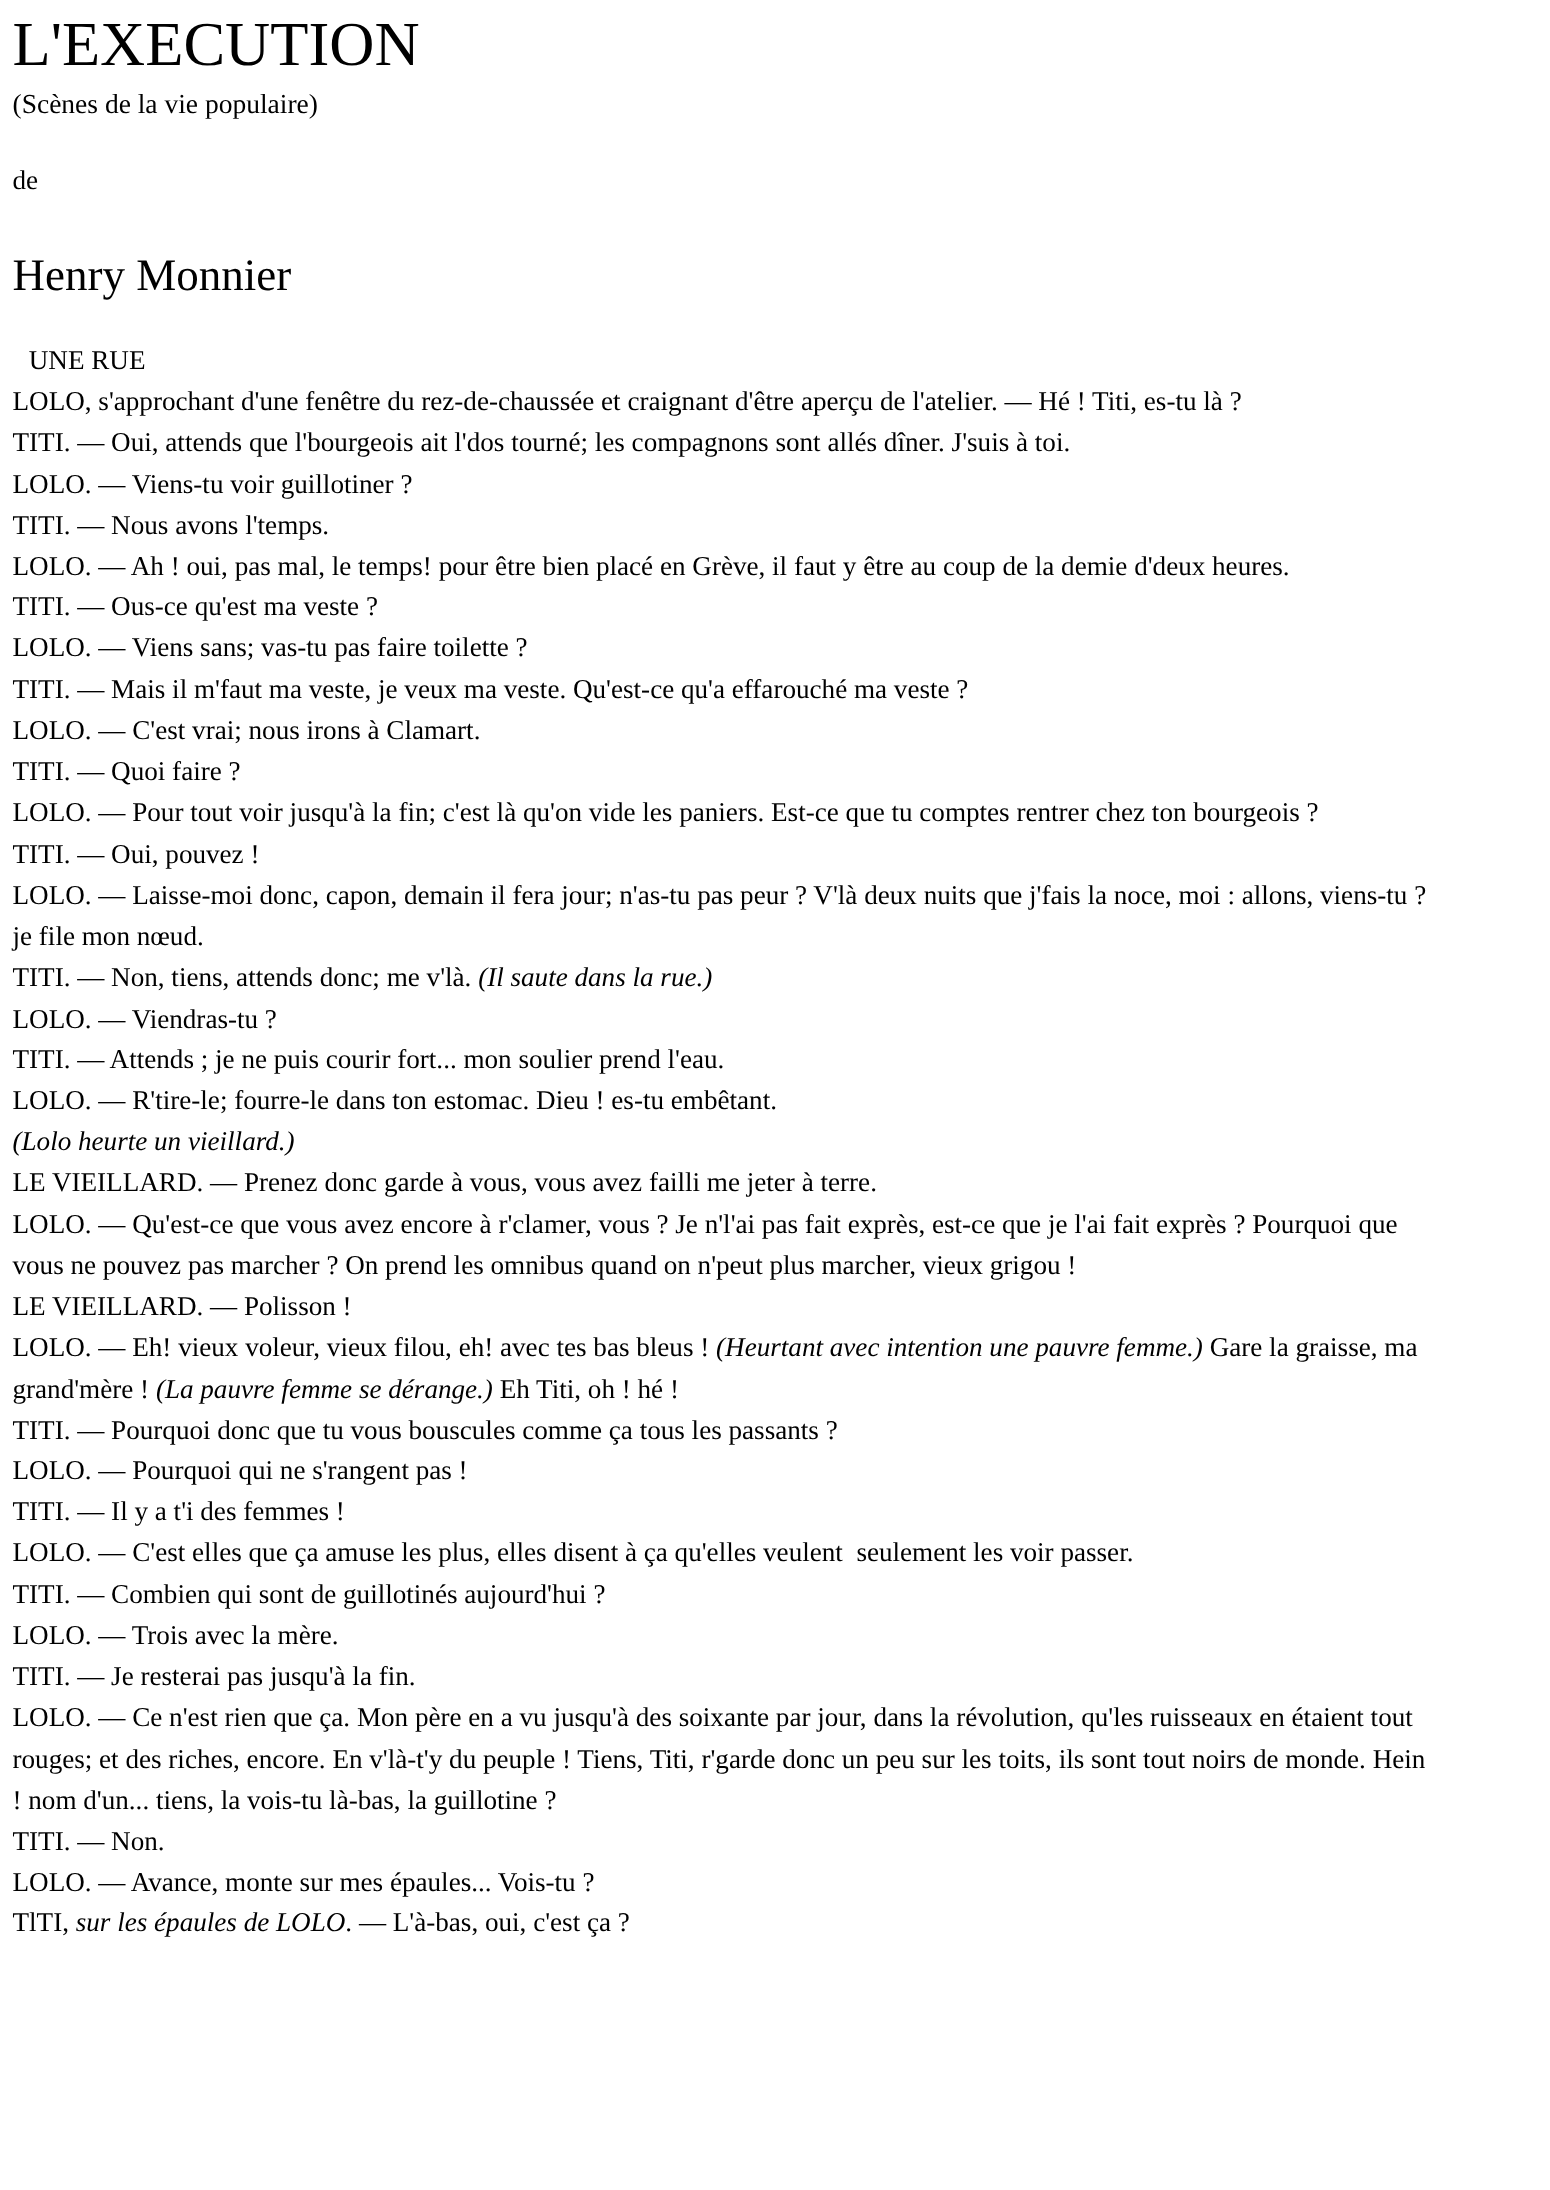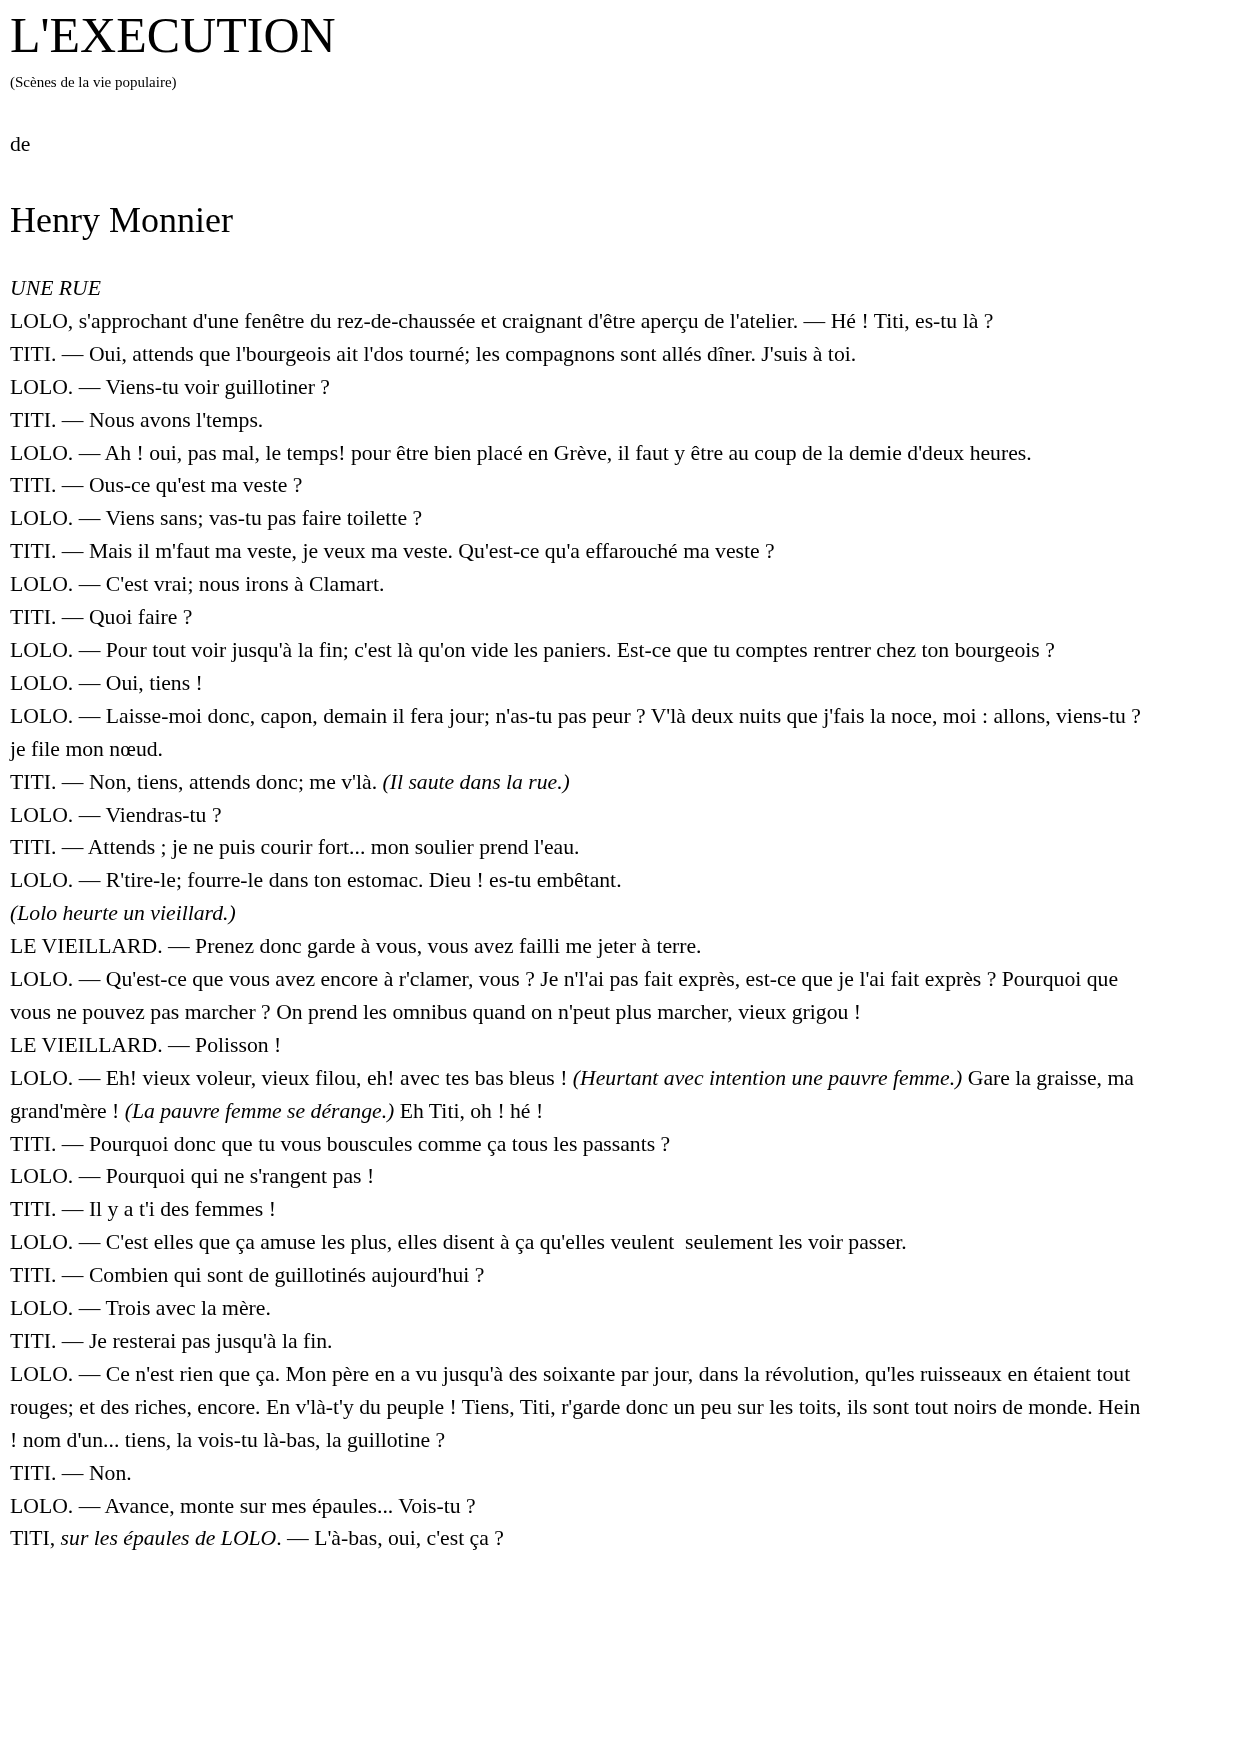--- a/index.html
+++ b/index.html
@@ -19,38 +19,37 @@
   }
   h1.title {
     margin: 0;
     font-size: 50px;
     line-height: 54px;
     font-weight: normal;
     letter-spacing: 0;
   }
   p.subtitle {
     margin: 4px 0 0 0;
-    font-size: 15px;
+    font-size: 22px;
     line-height: 33px;
   }
   p.byline {
     margin: 29px 0 0 0;
     font-size: 21.7px;
     line-height: 33px;
   }
   h2.author {
     margin: 38px 0 0 0;
     font-size: 36px;
     line-height: 43px;
     font-weight: normal;
   }
   p.scene {
-    margin: 30px 0 0 0;
+    margin: 30px 0 0 13px;
     line-height: 32.9px;
-    font-style: italic;
   }
   .dialogue p.line {
     margin: 0;
     line-height: 32.9px;
     white-space: pre-wrap;
   }
   .dialogue i {
   }
 </style>
 </head>
@@ -67,21 +66,21 @@
       <p class="line"><span>TITI. — Oui, attends que l'bourgeois ait l'dos tourné; les compagnons sont allés dîner. J'suis à toi.</span></p>
       <p class="line"><span>LOLO. — Viens-tu voir guillotiner ?</span></p>
       <p class="line"><span>TITI. — Nous avons l'temps.</span></p>
       <p class="line"><span>LOLO. — Ah ! oui, pas mal, le temps! pour être bien placé en Grève, il faut y être au coup de la demie d'deux heures.</span></p>
       <p class="line"><span>TITI. — Ous-ce qu'est ma veste ?</span></p>
       <p class="line"><span>LOLO. — Viens sans; vas-tu pas faire toilette ?</span></p>
       <p class="line"><span>TITI. — Mais il m'faut ma veste, je veux ma veste. Qu'est-ce qu'a effarouché ma veste ?</span></p>
       <p class="line"><span>LOLO. — C'est vrai; nous irons à Clamart.</span></p>
       <p class="line"><span>TITI. — Quoi faire ?</span></p>
       <p class="line"><span>LOLO. — Pour tout voir jusqu'à la fin; c'est là qu'on vide les paniers. Est-ce que tu comptes rentrer chez ton bourgeois ?</span></p>
-      <p class="line"><span>LOLO. — Oui, tiens !</span></p>
+      <p class="line"><span>TITI. — Oui, pouvez !</span></p>
       <p class="line"><span>LOLO. — Laisse-moi donc, capon, demain il fera jour; n'as-tu pas peur ? V'là deux nuits que j'fais la noce, moi : allons, viens-tu ? je file mon nœud.</span></p>
       <p class="line"><span>TITI. — Non, tiens, attends donc; me v'là. </span><i>(Il saute dans la rue.)</i></p>
       <p class="line"><span>LOLO. — Viendras-tu ?</span></p>
       <p class="line"><span>TITI. — Attends ; je ne puis courir fort... mon soulier prend l'eau.</span></p>
       <p class="line"><span>LOLO. — R'tire-le; fourre-le dans ton estomac. Dieu ! es-tu embêtant.</span></p>
       <p class="line"><i>(Lolo heurte un vieillard.)</i></p>
       <p class="line"><span>LE VIEILLARD. — Prenez donc garde à vous, vous avez failli me jeter à terre.</span></p>
       <p class="line"><span>LOLO. — Qu'est-ce que vous avez encore à r'clamer, vous ? Je n'l'ai pas fait exprès, est-ce que je l'ai fait exprès ? Pourquoi que vous ne pouvez pas marcher ? On prend les omnibus quand on n'peut plus marcher, vieux grigou !</span></p>
       <p class="line"><span>LE VIEILLARD. — Polisson !</span></p>
       <p class="line"><span>LOLO. — Eh! vieux voleur, vieux filou, eh! avec tes bas bleus ! </span><i>(Heurtant avec intention une pauvre femme.)</i><span> Gare la graisse, ma grand'mère ! </span><i>(La pauvre femme se dérange.)</i><span> Eh Titi, oh ! hé !</span></p>

